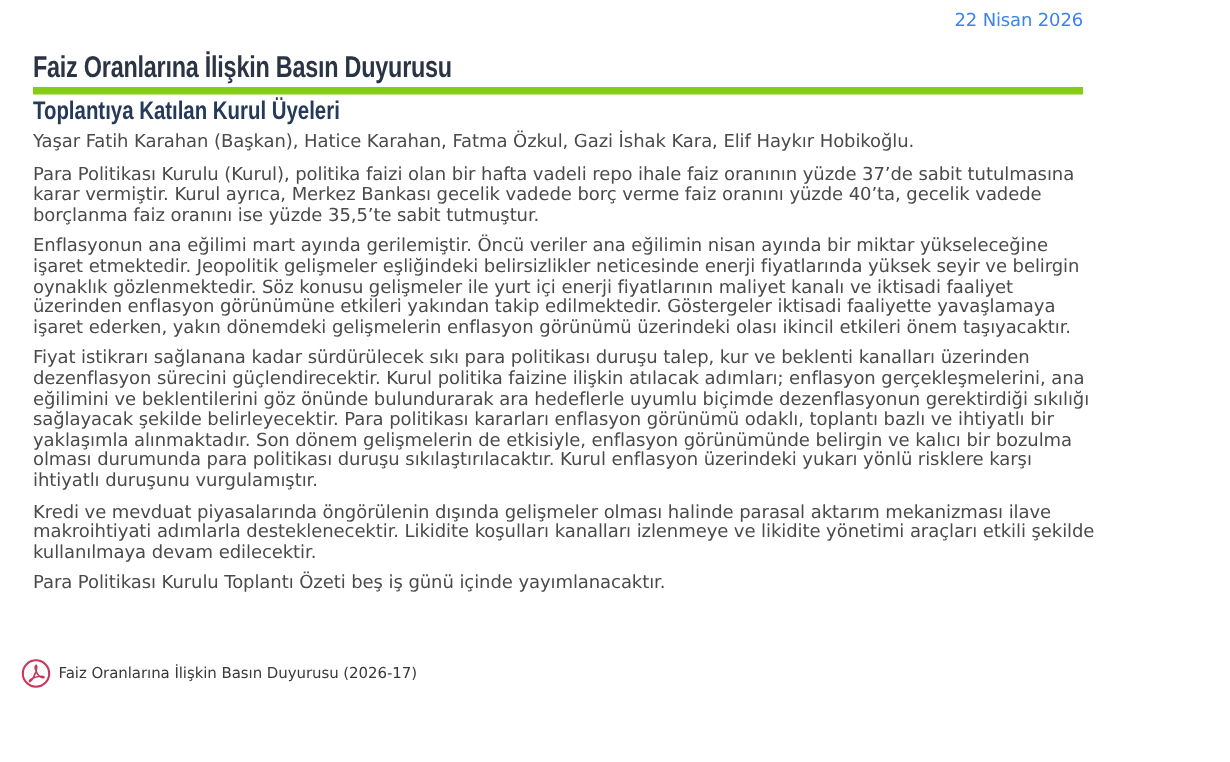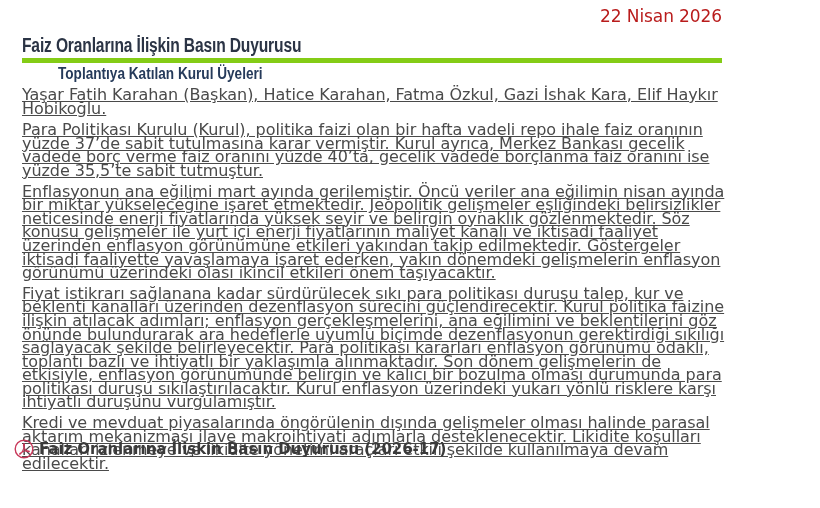--- a/index.html
+++ b/index.html
@@ -18,22 +18,22 @@
     .page {
       position: absolute;
       left: 22px;
       top: 0;
       width: 700px;
     }
     .date {
       position: absolute;
       right: 0;
       top: 6px;
-      font-size: 17px;
-      color: #b91c1c;
+      font-size: 12px;
+      color: #3b82f6;
       letter-spacing: -0.1px;
     }
     .title-wrap {
       position: absolute;
       left: 0;
       top: 33px;
       width: 700px;
       border-bottom: 5px solid #84cc16;
       height: 25px;
     }
@@ -45,43 +45,41 @@
       transform: scaleX(0.78);
       transform-origin: left center;
       white-space: nowrap;
       letter-spacing: -0.2px;
       line-height: 24px;
     }
     .subtitle-wrap {
       position: absolute;
       left: 0;
       top: 63px;
-      margin-left: 36px;
     }
     .subtitle {
       font-family: "Liberation Sans", sans-serif;
       font-weight: bold;
       font-size: 17px;
       color: #253a5a;
       display: inline-block;
       transform: scaleX(0.80);
       transform-origin: left center;
       white-space: nowrap;
       line-height: 22px;
     }
     .content {
       position: absolute;
       left: 0;
       top: 88px;
       width: 710px;
-      font-size: 16px;
+      font-size: 12px;
       line-height: 13.6px;
       color: #4a4a4a;
       letter-spacing: -0.05px;
-      text-decoration: underline;
     }
     .content p {
       margin: 0 0 7px 0;
     }
     .members {
       margin-bottom: 8px !important;
     }
     .pdf-link {
       position: absolute;
       left: -8px;
@@ -91,22 +89,22 @@
       gap: 5px;
       text-decoration: none;
       cursor: pointer;
     }
     .pdf-icon {
       width: 20px;
       height: 20px;
       display: inline-block;
     }
     .pdf-label {
-      font-size: 15px;
-      font-weight: bold;
+      font-size: 10px;
+      font-weight: normal;
       color: #3a3a3a;
       letter-spacing: -0.05px;
     }
   </style>
 </head>
 <body>
 
 <div class="page">
 
   <div class="date">22 Nisan 2026</div>
@@ -118,20 +116,21 @@
   <div class="subtitle-wrap">
     <h2 class="subtitle" style="margin:0;">Toplantıya Katılan Kurul Üyeleri</h2>
   </div>
 
   <div class="content">
     <p class="members">Yaşar Fatih Karahan (Başkan), Hatice Karahan, Fatma Özkul, Gazi İshak Kara, Elif Haykır Hobikoğlu.</p>
     <p>Para Politikası Kurulu (Kurul), politika faizi olan bir hafta vadeli repo ihale faiz oranının yüzde 37’de sabit tutulmasına karar vermiştir. Kurul ayrıca, Merkez Bankası gecelik vadede borç verme faiz oranını yüzde 40’ta, gecelik vadede borçlanma faiz oranını ise yüzde 35,5’te sabit tutmuştur.</p>
     <p>Enflasyonun ana eğilimi mart ayında gerilemiştir. Öncü veriler ana eğilimin nisan ayında bir miktar yükseleceğine işaret etmektedir. Jeopolitik gelişmeler eşliğindeki belirsizlikler neticesinde enerji fiyatlarında yüksek seyir ve belirgin oynaklık gözlenmektedir. Söz konusu gelişmeler ile yurt içi enerji fiyatlarının maliyet kanalı ve iktisadi faaliyet üzerinden enflasyon görünümüne etkileri yakından takip edilmektedir. Göstergeler iktisadi faaliyette yavaşlamaya işaret ederken, yakın dönemdeki gelişmelerin enflasyon görünümü üzerindeki olası ikincil etkileri önem taşıyacaktır.</p>
     <p>Fiyat istikrarı sağlanana kadar sürdürülecek sıkı para politikası duruşu talep, kur ve beklenti kanalları üzerinden dezenflasyon sürecini güçlendirecektir. Kurul politika faizine ilişkin atılacak adımları; enflasyon gerçekleşmelerini, ana eğilimini ve beklentilerini göz önünde bulundurarak ara hedeflerle uyumlu biçimde dezenflasyonun gerektirdiği sıkılığı sağlayacak şekilde belirleyecektir. Para politikası kararları enflasyon görünümü odaklı, toplantı bazlı ve ihtiyatlı bir yaklaşımla alınmaktadır. Son dönem gelişmelerin de etkisiyle, enflasyon görünümünde belirgin ve kalıcı bir bozulma olması durumunda para politikası duruşu sıkılaştırılacaktır. Kurul enflasyon üzerindeki yukarı yönlü risklere karşı ihtiyatlı duruşunu vurgulamıştır.</p>
     <p>Kredi ve mevduat piyasalarında öngörülenin dışında gelişmeler olması halinde parasal aktarım mekanizması ilave makroihtiyati adımlarla desteklenecektir. Likidite koşulları kanalları izlenmeye ve likidite yönetimi araçları etkili şekilde kullanılmaya devam edilecektir.</p>
+    <p>Para Politikası Kurulu Toplantı Özeti beş iş günü içinde yayımlanacaktır.</p>
   </div>
 
   <a class="pdf-link">
     <span class="pdf-icon">
       <svg width="20" height="20" viewBox="0 0 20 20">
         <circle cx="10" cy="10" r="8.8" fill="none" stroke="#c8385a" stroke-width="1.4"></circle>
         <path d="M10 4.6 C9.2 5.2 9.6 7.6 10.6 9.6 C11.6 11.6 13.6 13 15 12.8 C15.8 12.6 15.2 11.8 13.8 11.8 C11.6 11.8 8.2 12.8 6.2 14.2 C5.2 15 5.6 15.8 6.6 14.8 C7.8 13.6 9.2 11 10 8.6 C10.6 6.6 10.6 4.4 10 4.6 Z" fill="none" stroke="#c8385a" stroke-width="1.1" stroke-linejoin="round"></path>
       </svg>
     </span>
     <span class="pdf-label">Faiz Oranlarına İlişkin Basın Duyurusu (2026-17)</span>

